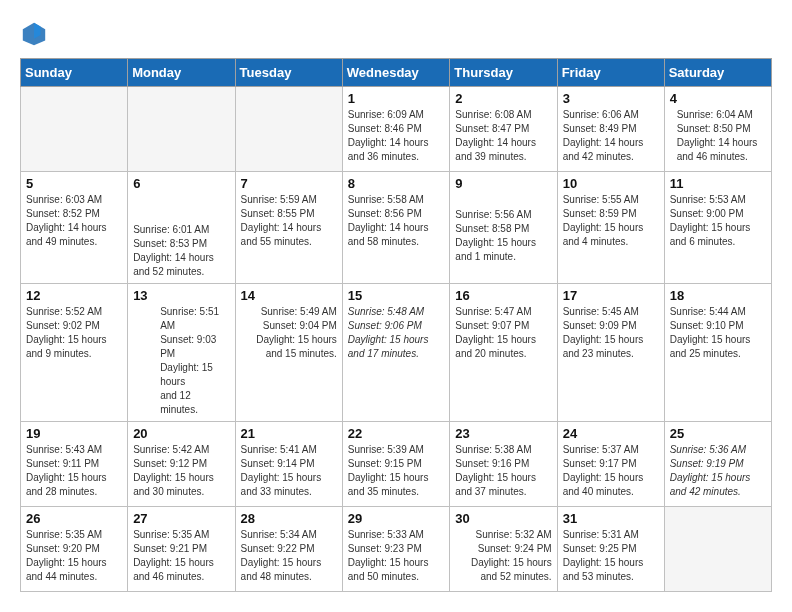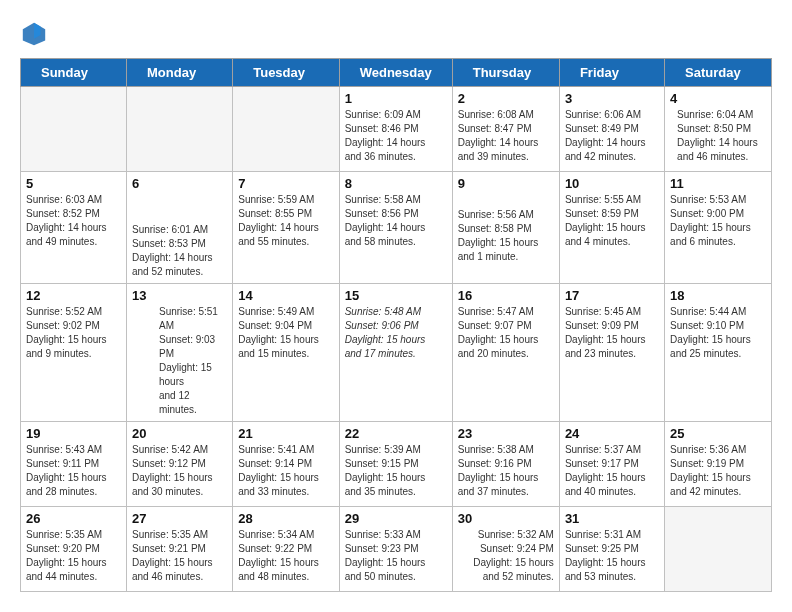--- a/index.html
+++ b/index.html
@@ -54,21 +54,21 @@
     }
     .calendar {
       width: 100%;
       border-collapse: collapse;
     }
     .calendar th {
       background-color: #1a6bb5;
       color: #fff;
       font-size: 13px;
       font-weight: bold;
-      padding: 6px 20px;
+      padding: 6px 4px;
       text-align: left;
       border: 1px solid #a0a0a0;
     }
     .calendar td {
       border: 1px solid #c0c0c0;
       vertical-align: top;
       padding: 4px 5px;
       width: 108px;
       min-height: 80px;
       background: #fff;
@@ -220,21 +220,21 @@
         </td>
         <td>
           <div class="day-number">13</div>
           <div class="day-info" style="white-space: pre-line; margin-left: 27px;">Sunrise: 5:51 AM
 Sunset: 9:03 PM
 Daylight: 15 hours
 and 12 minutes.</div>
         </td>
         <td>
           <div class="day-number">14</div>
-          <div class="day-info" style="white-space: pre-line;">Sunrise: 5:49 AM
+          <div class="day-info" style="white-space: pre-line; text-align: right;">Sunrise: 5:49 AM
 Sunset: 9:04 PM
 Daylight: 15 hours
 and 15 minutes.</div>
         </td>
         <td>
           <div class="day-number">15</div>
           <div class="day-info" style="white-space: pre-line; font-style: italic;">Sunrise: 5:48 AM
 Sunset: 9:06 PM
 Daylight: 15 hours
 and 17 minutes.</div>
@@ -299,21 +299,21 @@
         </td>
         <td>
           <div class="day-number">24</div>
           <div class="day-info" style="white-space: pre-line;">Sunrise: 5:37 AM
 Sunset: 9:17 PM
 Daylight: 15 hours
 and 40 minutes.</div>
         </td>
         <td>
           <div class="day-number">25</div>
-          <div class="day-info" style="white-space: pre-line;">Sunrise: 5:36 AM
+          <div class="day-info" style="white-space: pre-line; font-style: italic;">Sunrise: 5:36 AM
 Sunset: 9:19 PM
 Daylight: 15 hours
 and 42 minutes.</div>
         </td>
       </tr>
       <tr class="week-row">
         <td>
           <div class="day-number">26</div>
           <div class="day-info" style="white-space: pre-line;">Sunrise: 5:35 AM
 Sunset: 9:20 PM

